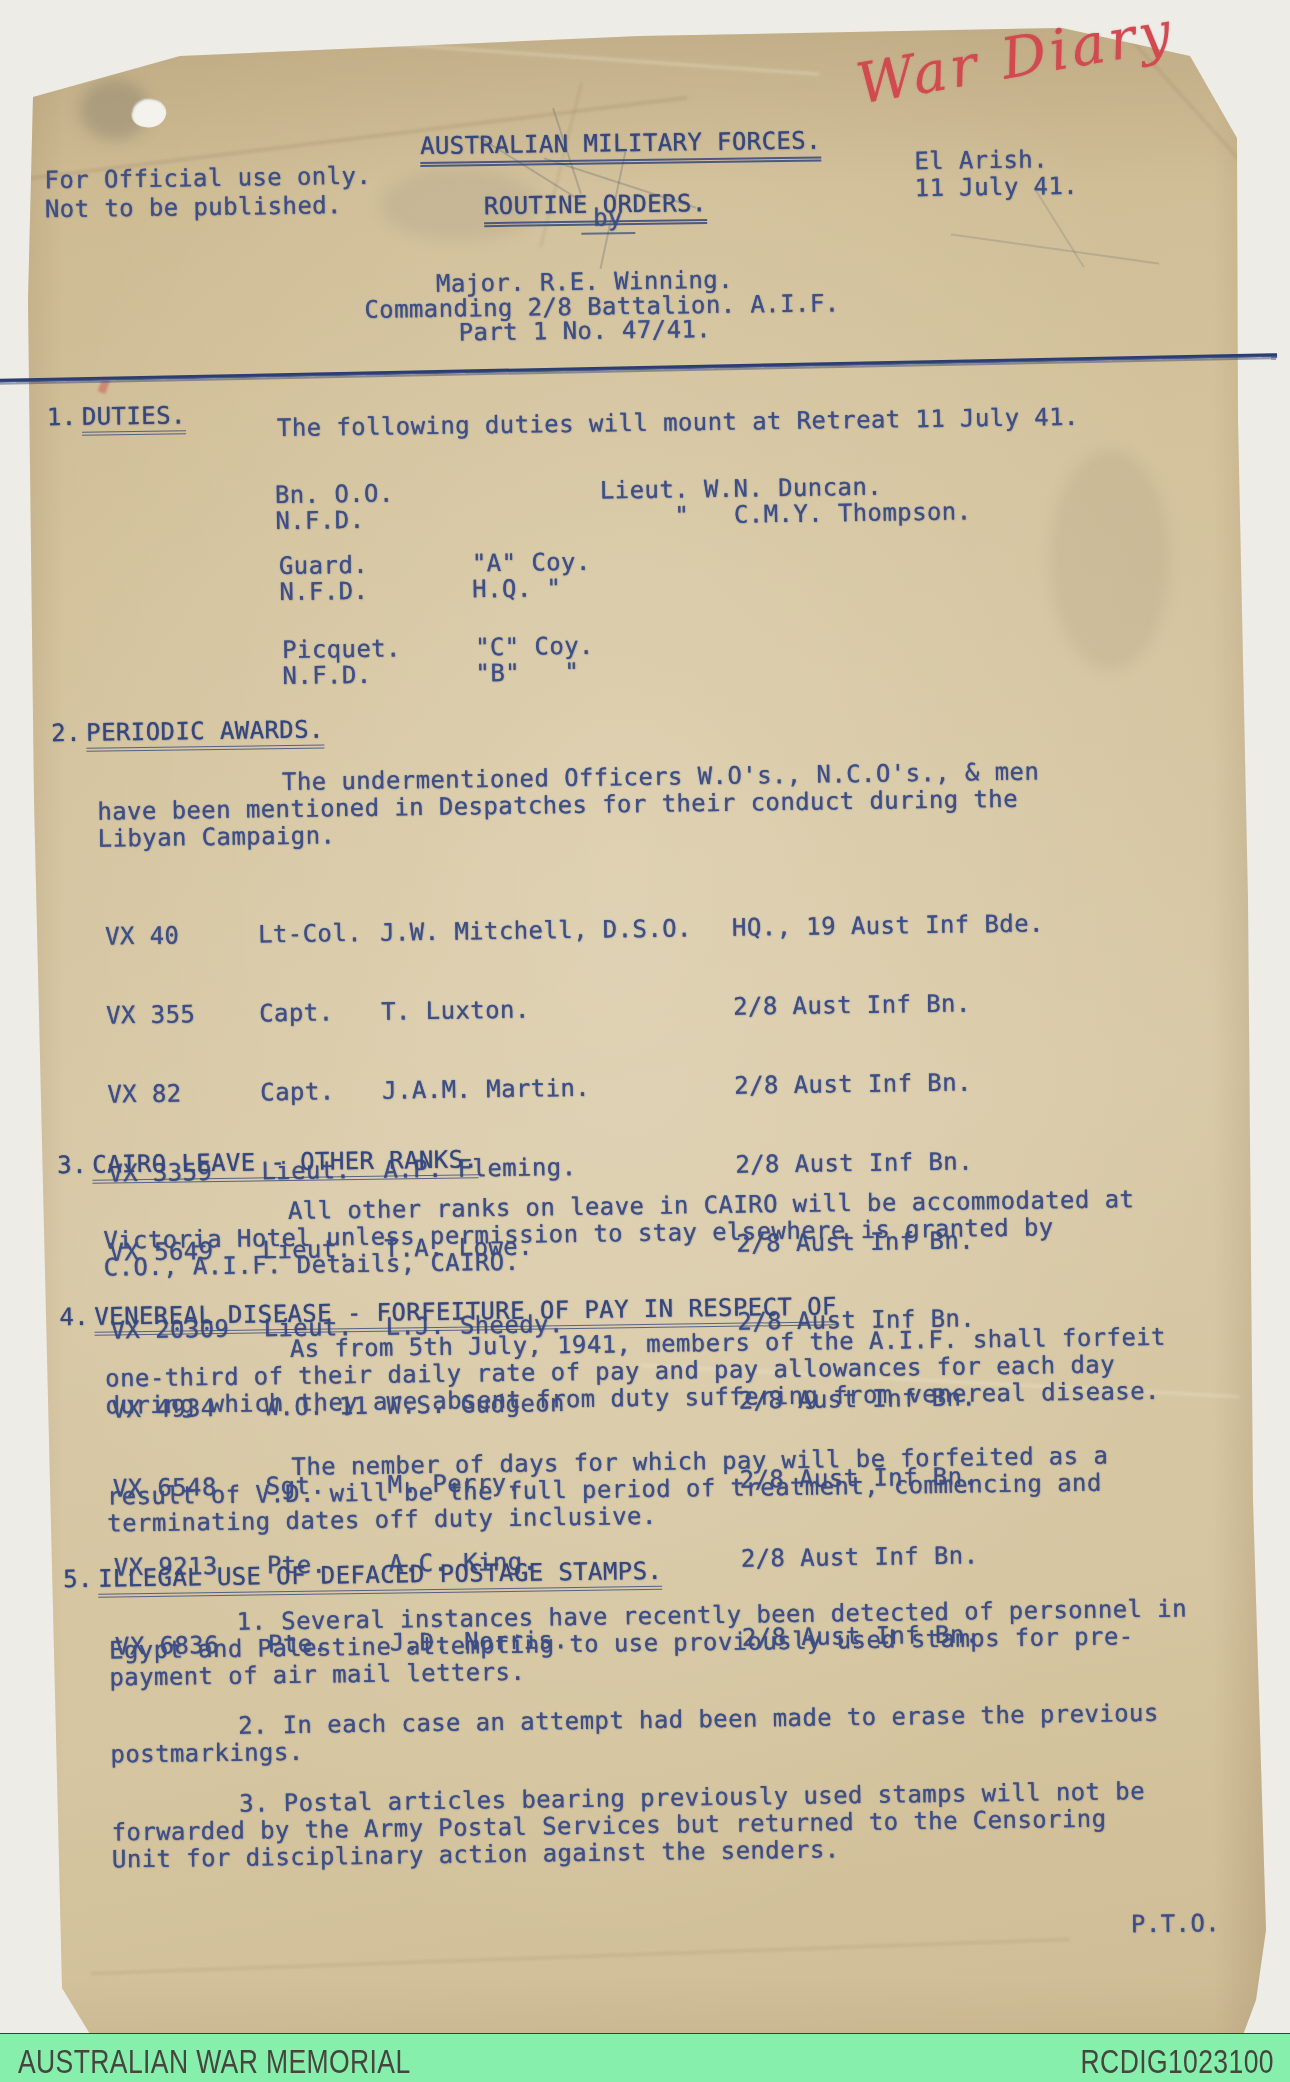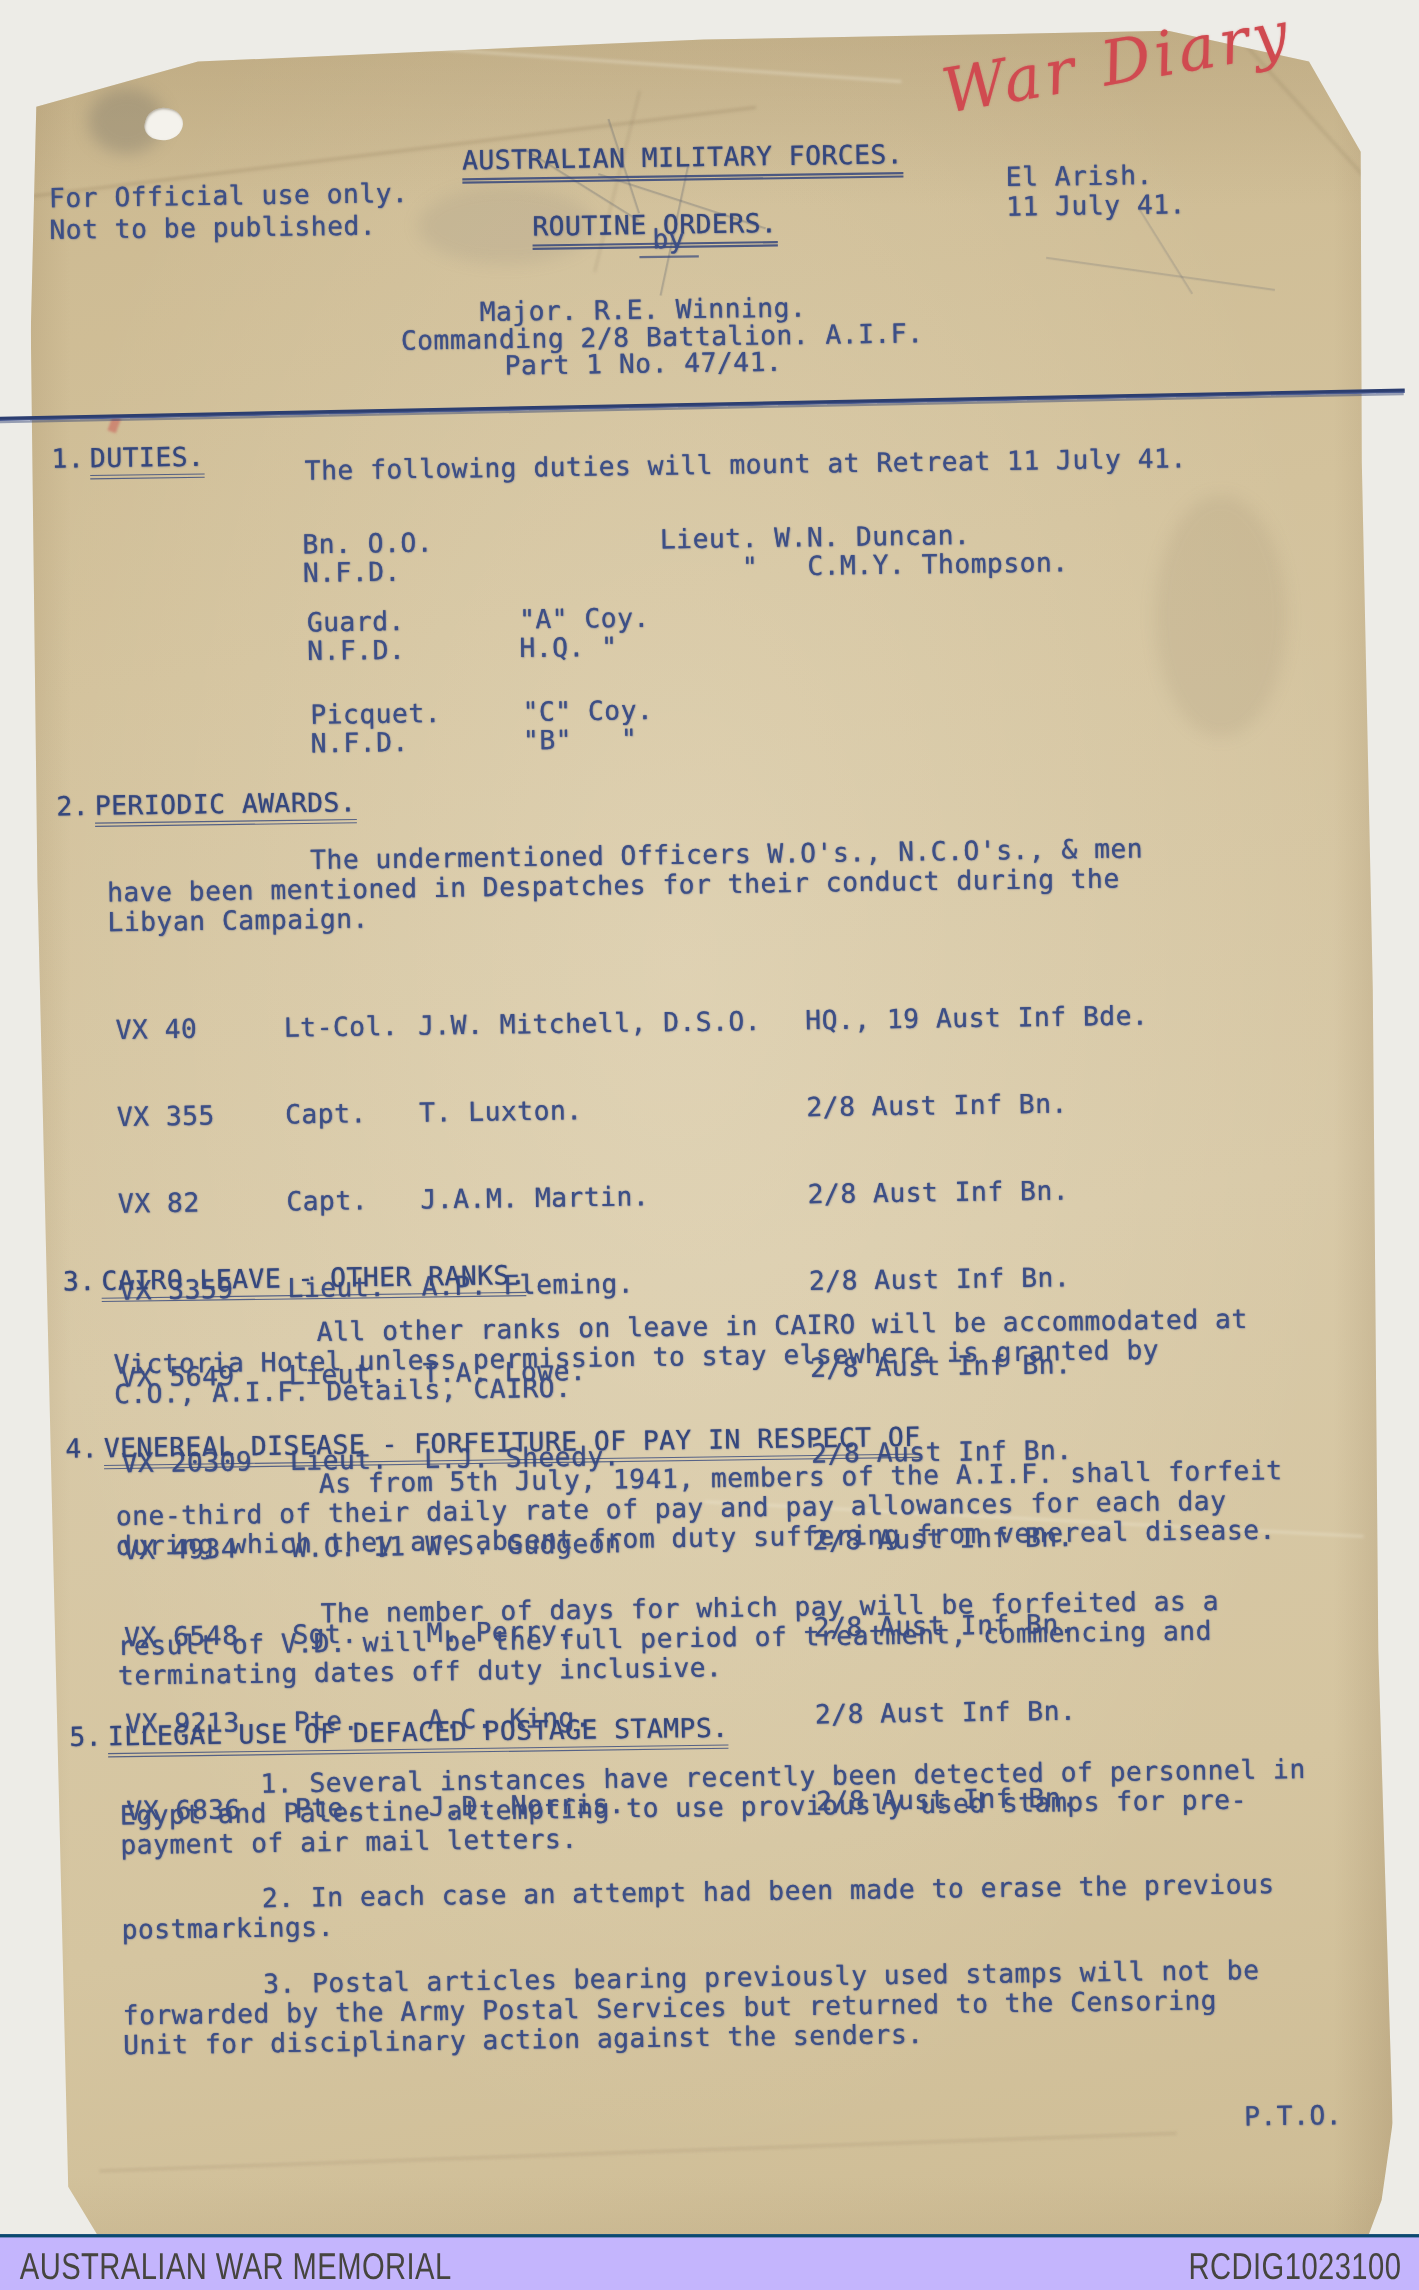--- a/index.html
+++ b/index.html
@@ -31,21 +31,21 @@
   .w-a{width:325px;}
   .w-b{width:193px;}
   .awards-row{display:flex;height:24.9px;}
   .awards-row span{display:inline-block;}
   .ac1{width:153px;}.ac2{width:122px;}.ac3{width:352px;}
   #divider{position:absolute;left:6px;top:366px;width:1280px;height:4px;transform:rotate(-0.35deg);
     background:linear-gradient(to bottom,#2c3e70 55%,#5a6aa0 100%);box-shadow:0 3px 0 -1px rgba(45,62,112,.45);}
   #war-diary{position:absolute;left:868px;top:30px;transform:rotate(-9deg);font-family:"DejaVu Serif",serif;font-style:italic;
     font-size:56px;letter-spacing:4px;color:#d04a50;text-shadow:0 0 1.5px rgba(205,70,80,.6);}
   
-  #footer{position:absolute;left:0;bottom:0;width:1290px;height:48px;background:#c4b5fd;border-top:3px solid #0c4a6e;margin-top:28px;}
+  #footer{position:absolute;left:0;bottom:0;width:1290px;height:48px;background:#86efac;border-top:1px solid #0c4a6e;margin-top:28px;}
   .awm-text{position:absolute;top:8px;font-family:"Liberation Sans",sans-serif;font-size:34px;font-weight:400;
     color:#46453f;letter-spacing:.5px;}
   #awm-left{left:18px;transform:scaleX(.78);transform-origin:left center;}
   #awm-right{right:16px;transform:scaleX(.78);transform-origin:right center;}
 </style>
 </head>
 <body>
 
 <div id="canvas">
 

